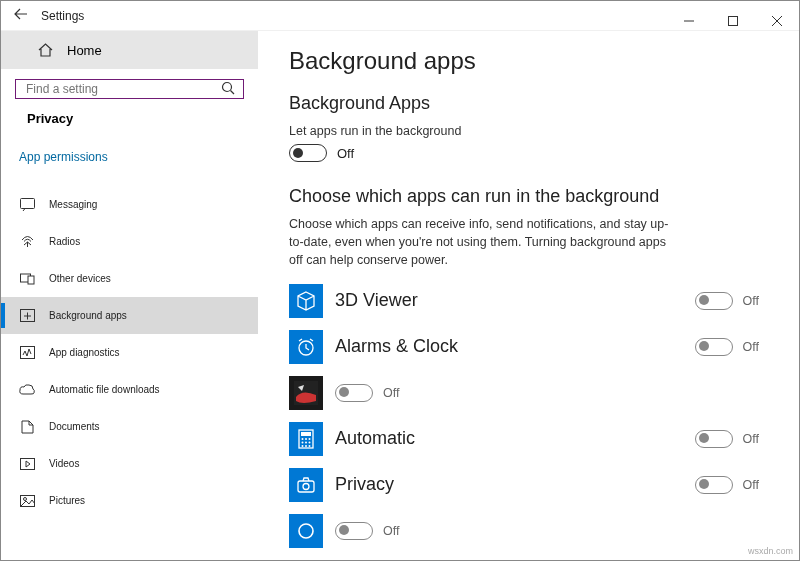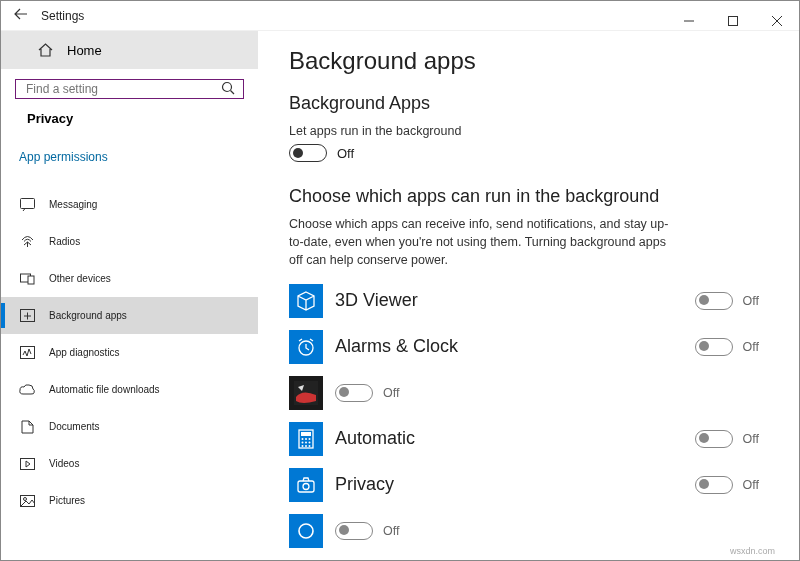--- a/index.html
+++ b/index.html
@@ -34,21 +34,21 @@
   .toggle-label { font-size: 13px; }
   .app-row { display: flex; align-items: center; height: 46px; }
   .app-ico { width: 34px; height: 34px; background: #0078d4; margin-right: 12px; display: flex; align-items: center; justify-content: center; }
   .app-ico.asphalt { background: #1a1a1a; }
   .app-ico svg { display: block; }
   .app-name { flex: 1; font-size: 18px; }
   .app-toggle { display: flex; align-items: center; gap: 10px; margin-right: 10px; }
   .app-toggle .toggle { border-color: #888; }
   .app-toggle .knob { background: #888; }
   .app-toggle .toggle-label { color: #666; font-size: 12.5px; }
-  .watermark { position: absolute; right: 24px; bottom: 4px; font-size: 9px; color: #aaa; }
+  .watermark { position: absolute; right: 6px; bottom: 4px; font-size: 9px; color: #aaa; }
   .truncated { height: 20px; display: flex; align-items: flex-end; padding-left: 18px; gap: 14px; font-size: 12.5px; color: #222; overflow: hidden; }
 </style>
 </head>
 <body>
 
 <div class="titlebar">
   <div class="tb-back">
     <svg width="14" height="12" viewBox="0 0 14 12">
         <path d="M6 1 L1 6 L6 11 M1 6 H13" stroke="#333" stroke-width="1.2" fill="none"></path>
       </svg>

